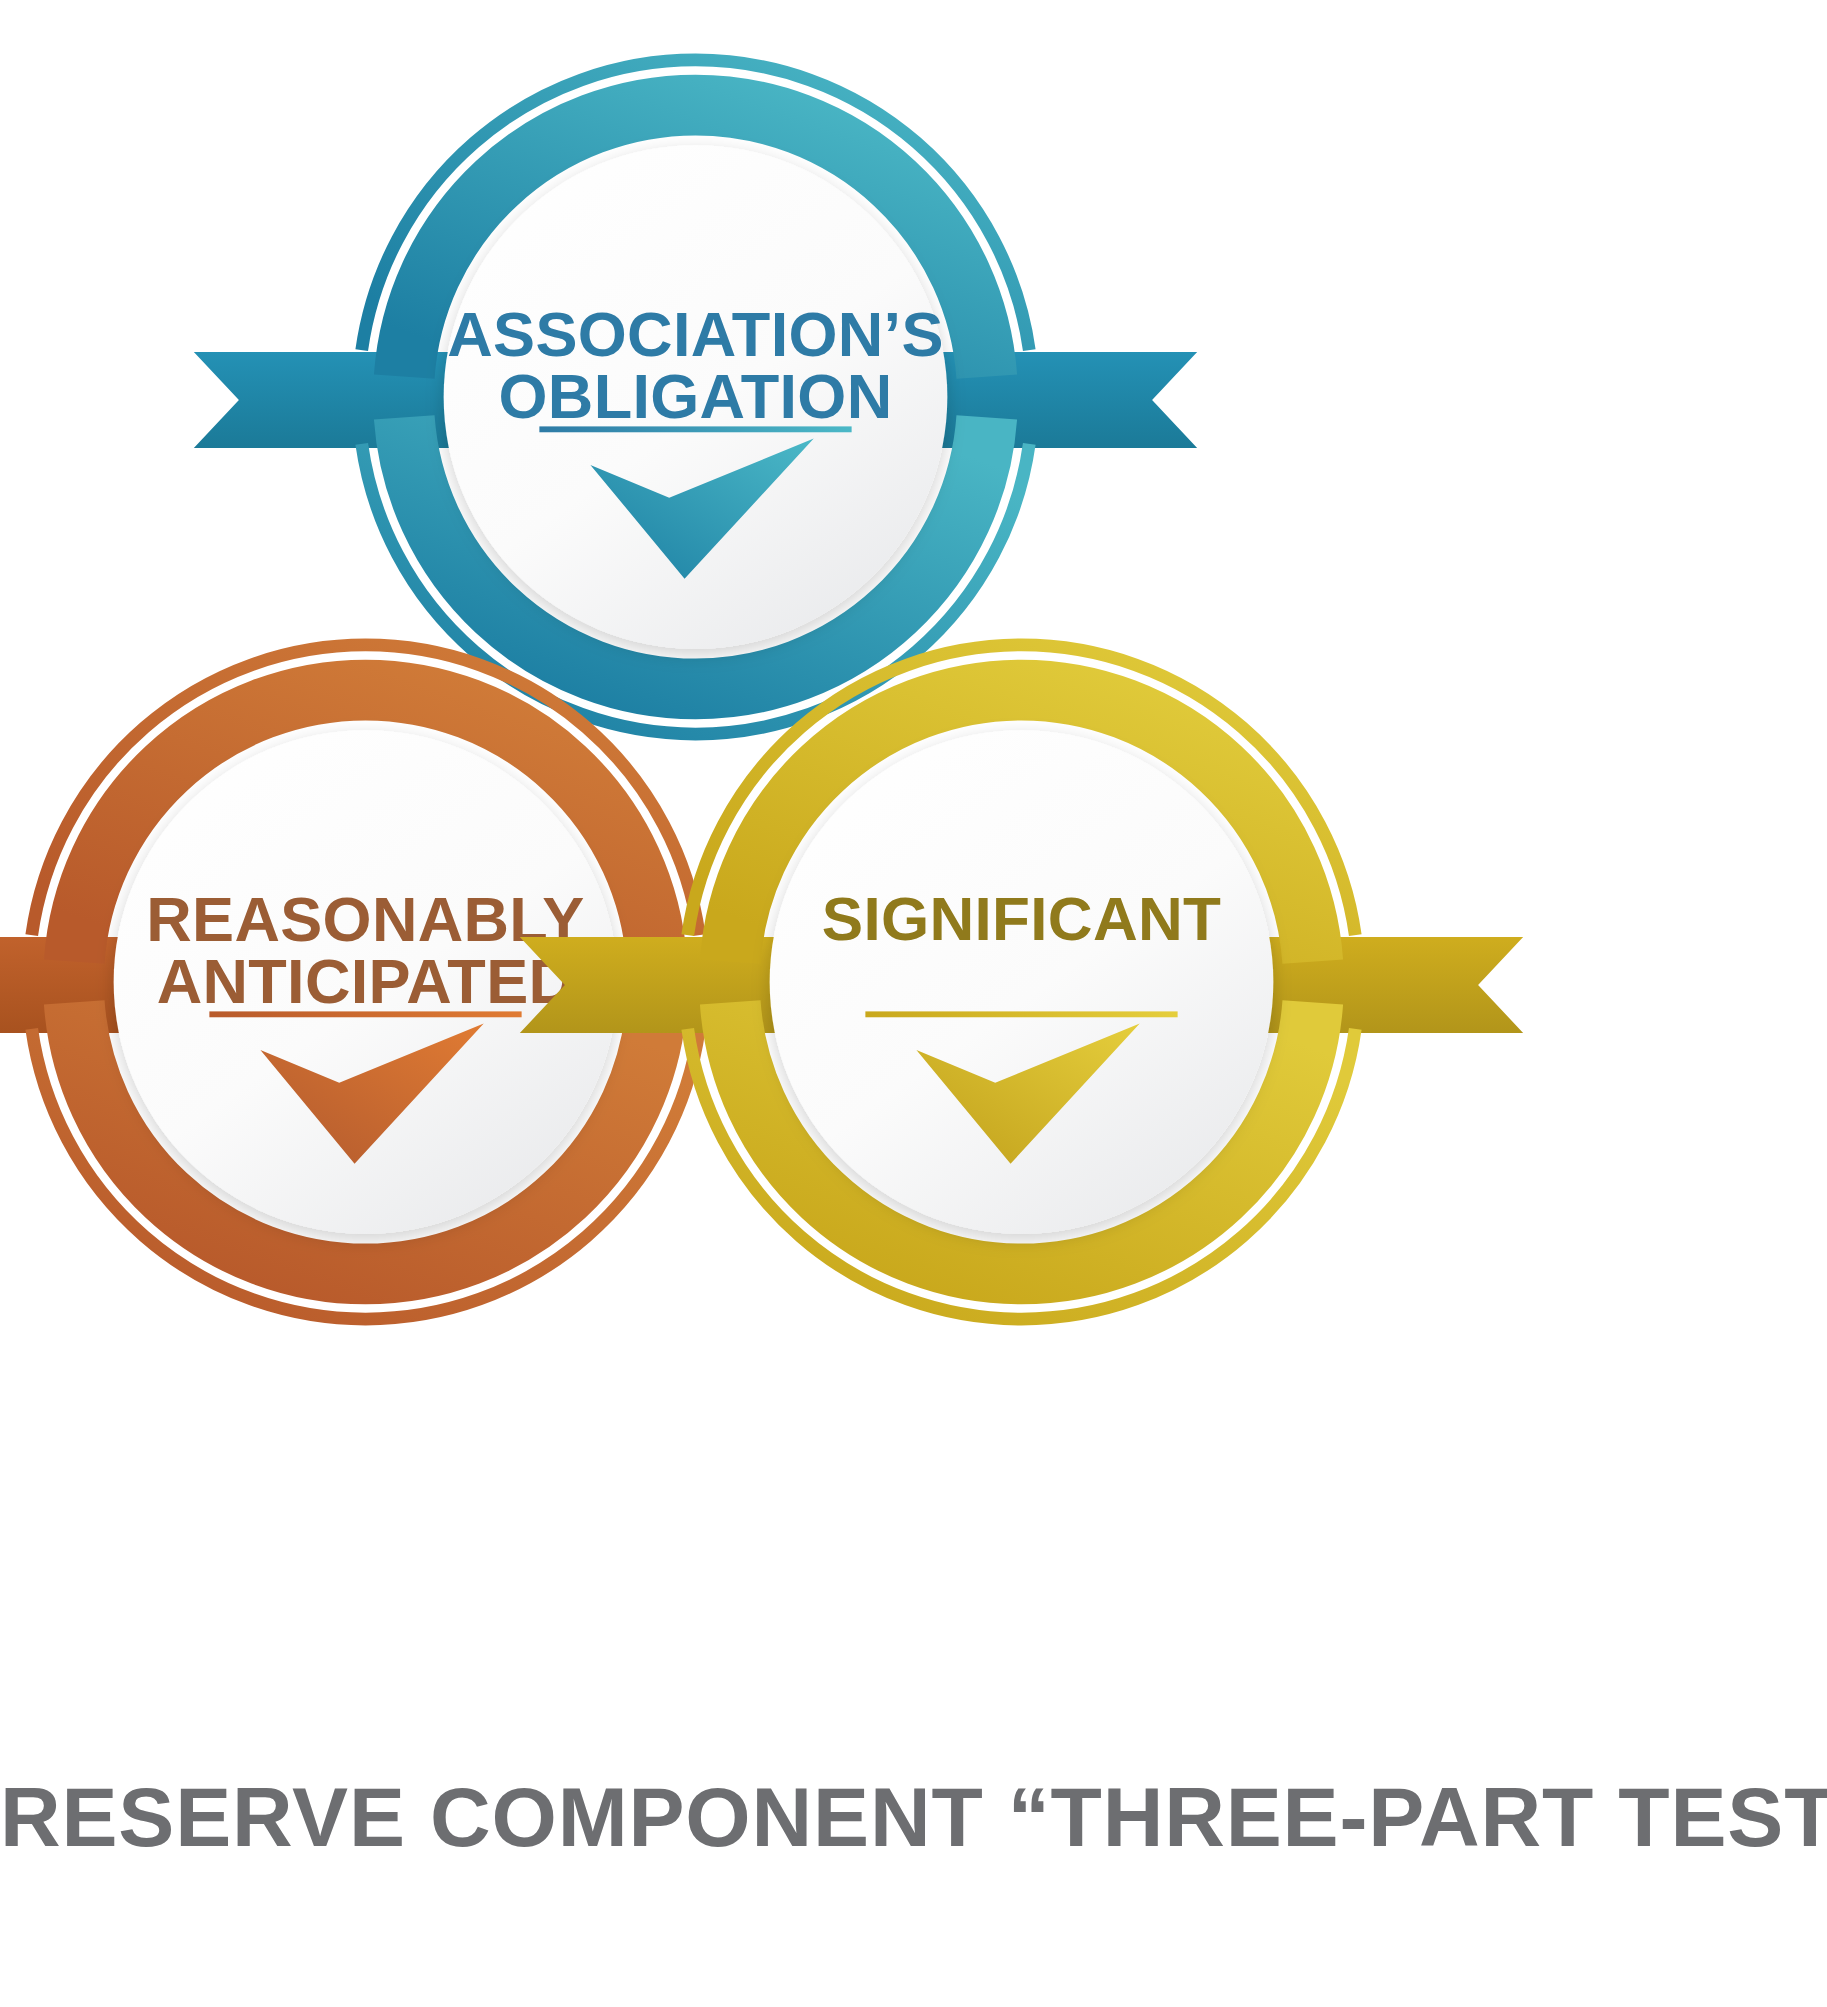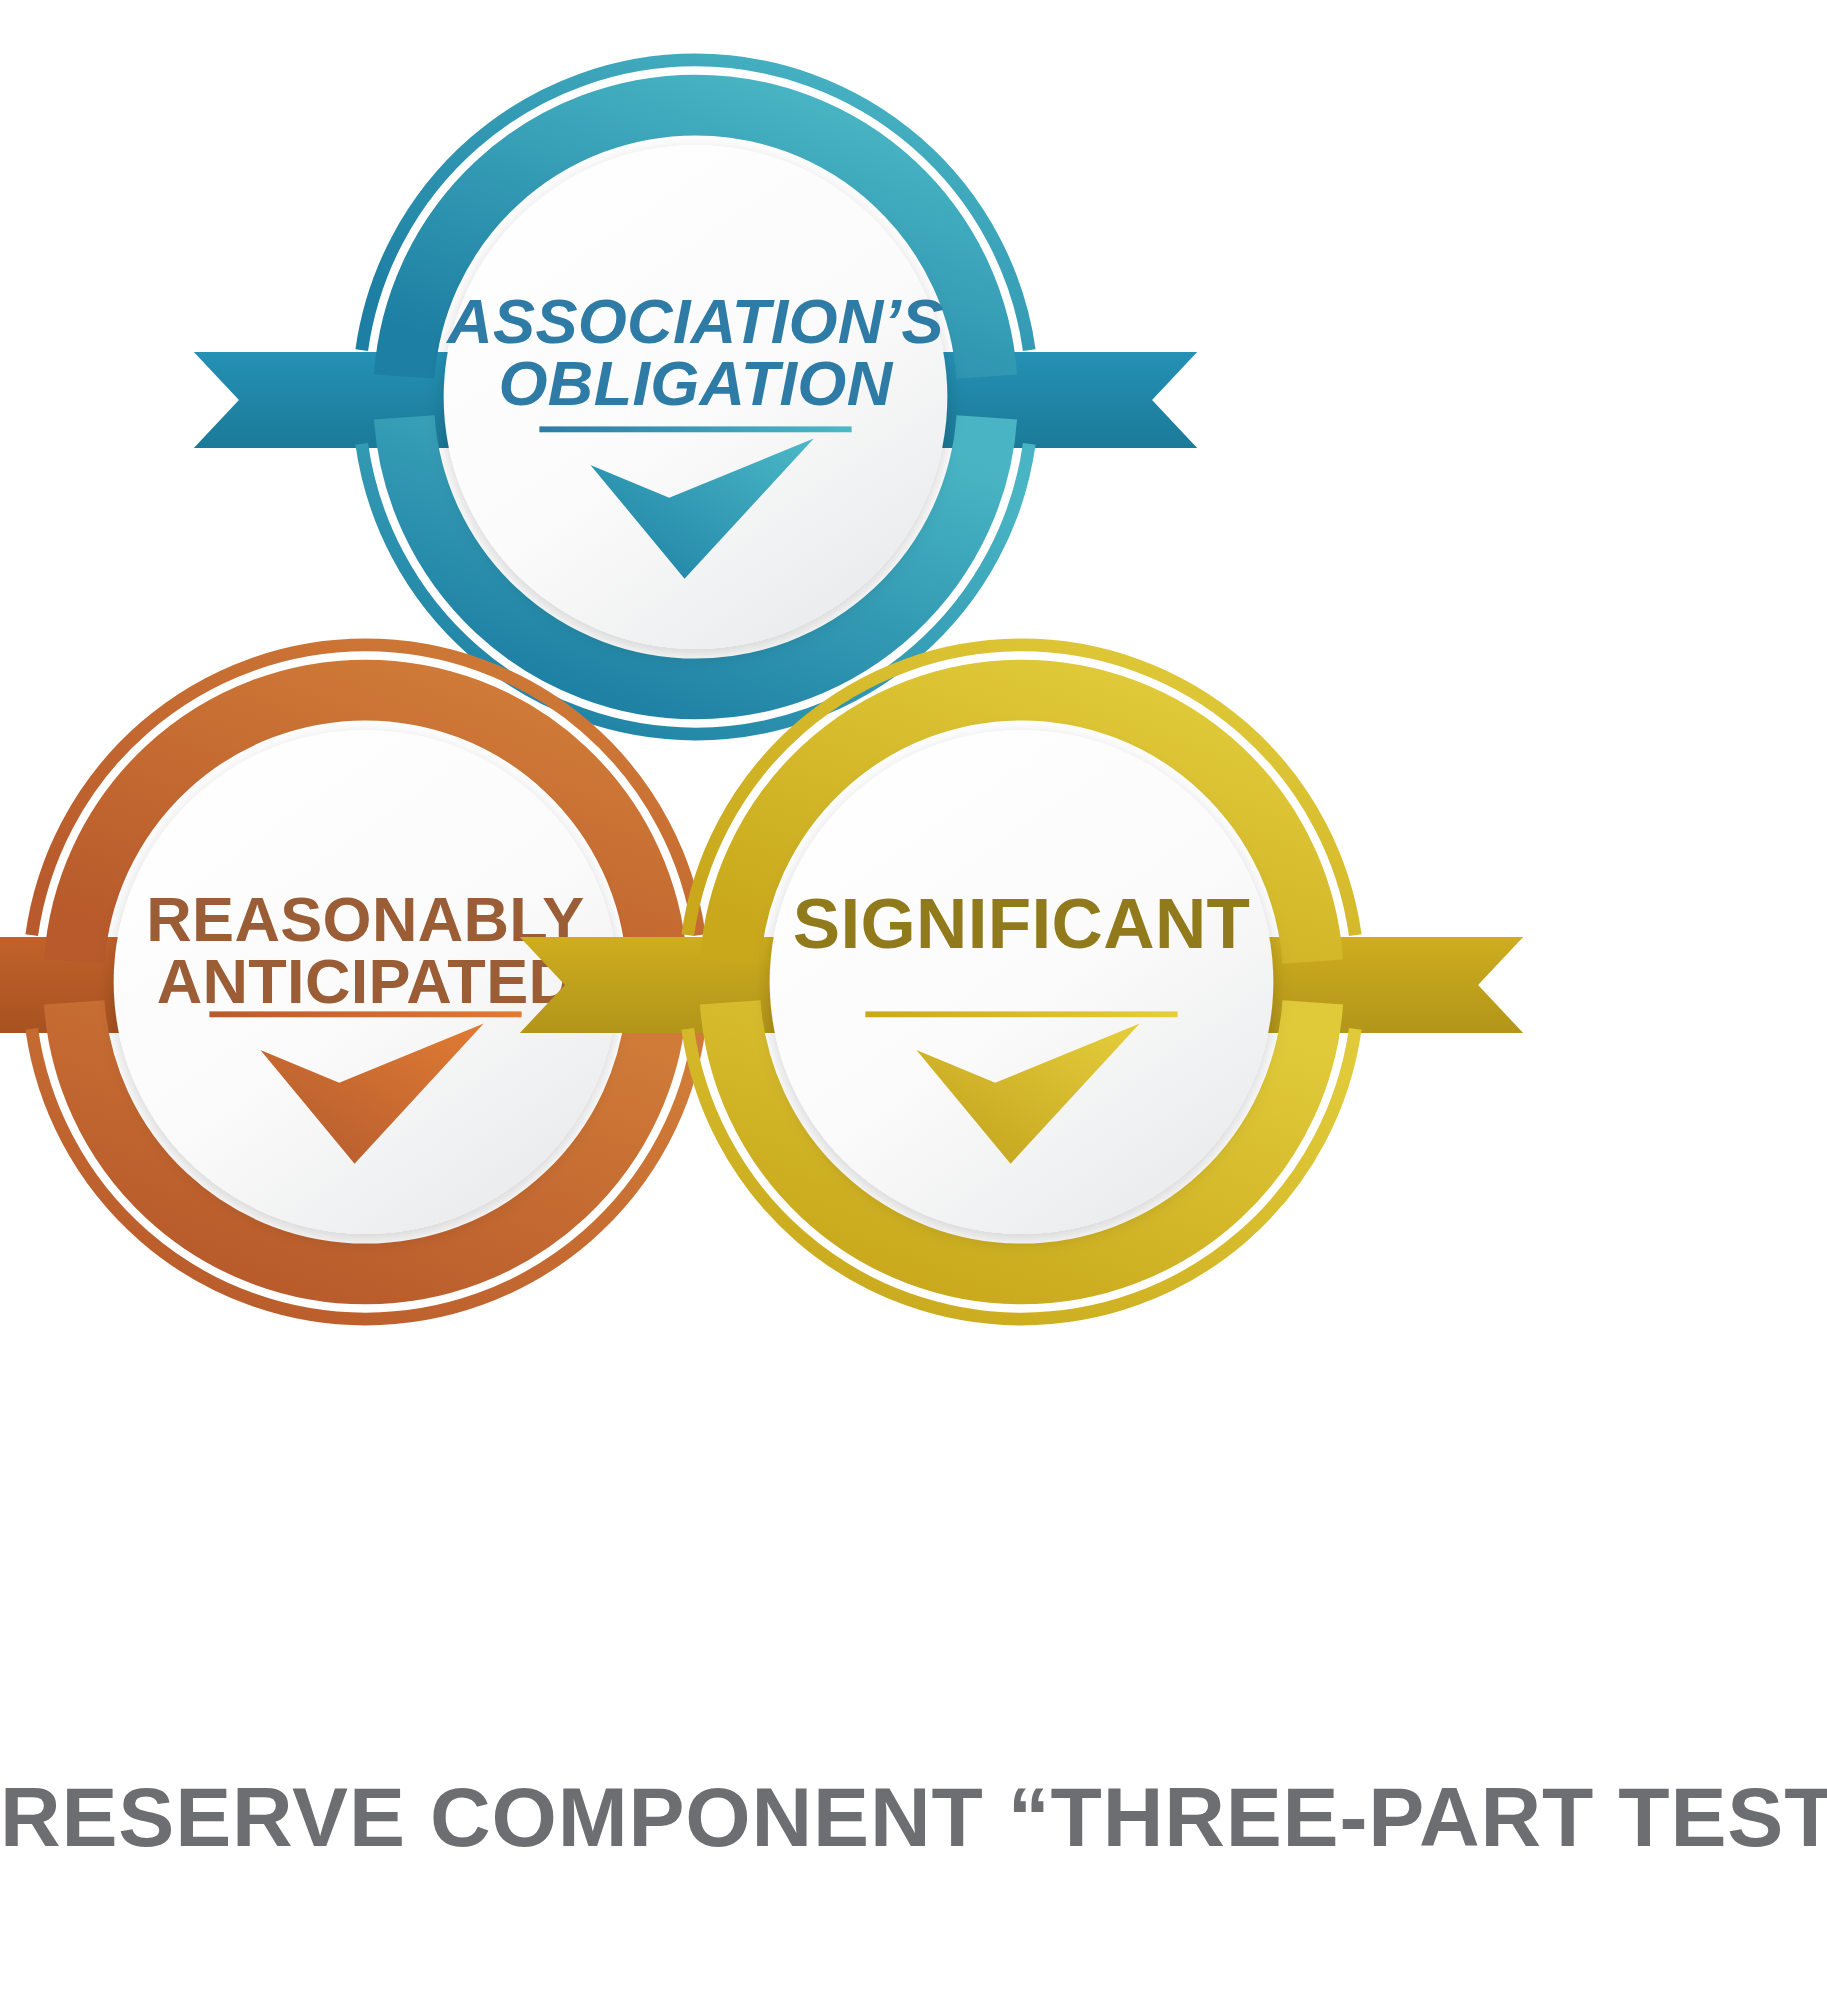--- a/index.html
+++ b/index.html
@@ -100,21 +100,21 @@
           <path d="M 860.6522156471002 412.8755467302625 A 344 344 0 0 1 179.3477843528998 412.8755467302625" fill="none" stroke="url(#g0arc)" stroke-width="13"></path>
         </g>
         <g>
           <path d="M 222.7259130225724 344.2125708242506 A 298 298 0 0 1 817.2740869774276 344.21257082425063" fill="none" stroke="url(#g0ring)" stroke-width="62"></path>
           <path d="M 817.2740869774276 385.78742917574937 A 298 298 0 0 1 222.7259130225724 385.7874291757494" fill="none" stroke="url(#g0ring)" stroke-width="62"></path>
         </g>
         <circle cx="520" cy="365" r="257" fill="url(#g0inner)" filter="url(#g0sh)"></circle>
         <rect x="360.65999999999997" y="395" width="318.68" height="6" fill="url(#g0rule)"></rect>
         <path d="M 412.7304347826087 434.2782608695652 L 493.18260869565216 467.8 L 640.6782608695652 407.4608695652174 L 508.82608695652175 550.4869565217391 Z" fill="url(#g0chk)"></path>
       </svg>
-      <div class="badge-label" style="color: rgb(46, 123, 166); font-size: 63px; top: 252px; font-style: italic;"><div>ASSOCIATION’S</div><div>OBLIGATION</div></div>
+      <div class="badge-label" style="color: rgb(46, 123, 166); font-size: 63px; top: 265px;"><div>ASSOCIATION’S</div><div>OBLIGATION</div></div>
     </div>
     <div class="badge" style="left: -144px; top: 624px; width: 1019px; height: 716px;">
       <svg width="1019" height="716" viewBox="0 0 1040 730">
         <defs>
           <linearGradient id="g1ring" x1="15%" y1="95%" x2="85%" y2="5%">
             <stop offset="0%" stop-color="#B85A2B"></stop>
             <stop offset="100%" stop-color="#D07B38"></stop>
           </linearGradient>
           <linearGradient id="g1arc" x1="10%" y1="90%" x2="90%" y2="10%">
             <stop offset="0%" stop-color="#B85A2B"></stop>
@@ -204,17 +204,17 @@
           <path d="M 860.6522156471002 412.8755467302625 A 344 344 0 0 1 179.3477843528998 412.8755467302625" fill="none" stroke="url(#g2arc)" stroke-width="13"></path>
         </g>
         <g>
           <path d="M 222.7259130225724 344.2125708242506 A 298 298 0 0 1 817.2740869774276 344.21257082425063" fill="none" stroke="url(#g2ring)" stroke-width="62"></path>
           <path d="M 817.2740869774276 385.78742917574937 A 298 298 0 0 1 222.7259130225724 385.7874291757494" fill="none" stroke="url(#g2ring)" stroke-width="62"></path>
         </g>
         <circle cx="520" cy="365" r="257" fill="url(#g2inner)" filter="url(#g2sh)"></circle>
         <rect x="360.65999999999997" y="395" width="318.68" height="6" fill="url(#g2rule)"></rect>
         <path d="M 412.7304347826087 434.2782608695652 L 493.18260869565216 467.8 L 640.6782608695652 407.4608695652174 L 508.82608695652175 550.4869565217391 Z" fill="url(#g2chk)"></path>
       </svg>
-      <div class="badge-label" style="color: rgb(144, 122, 28); font-size: 71px; top: 265px;"><div>SIGNIFICANT</div></div>
+      <div class="badge-label" style="color: rgb(144, 122, 28); font-size: 62px; top: 265px;"><div>SIGNIFICANT</div></div>
     </div>
     <div class="caption" style="color: rgb(109, 110, 113); font-size: 84px; top: 1769px;">RESERVE COMPONENT “THREE-PART TEST”</div>
   </div>
 
 
 </body></html>

